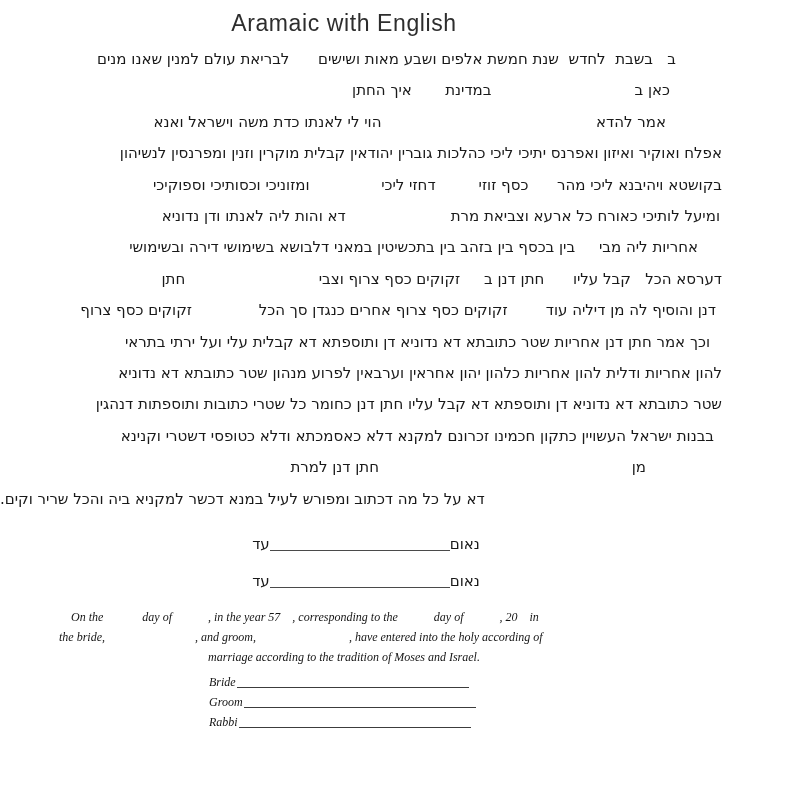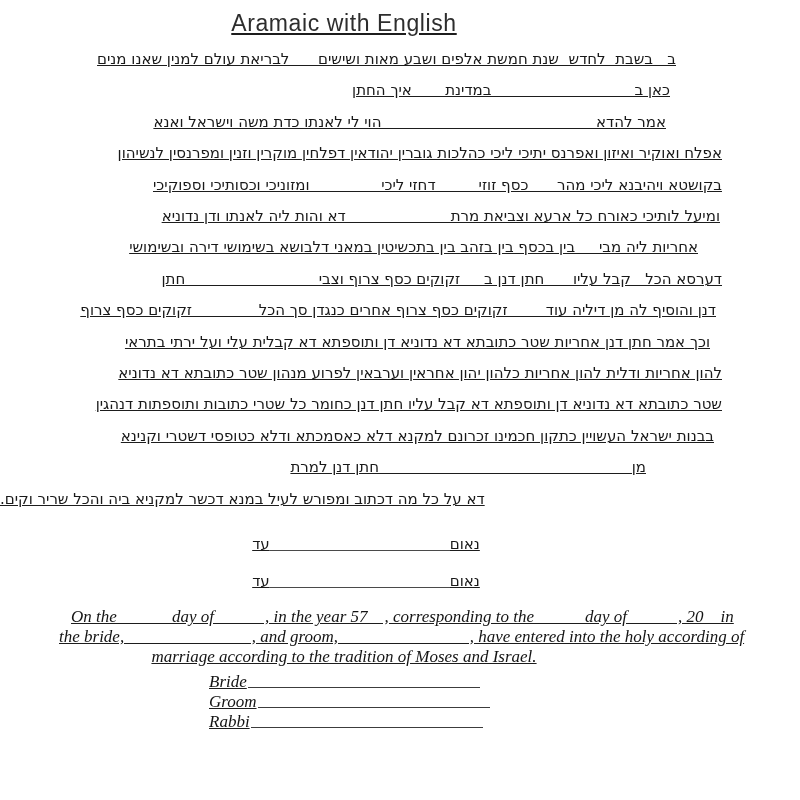--- a/index.html
+++ b/index.html
@@ -4,21 +4,21 @@
 <style>
   * { box-sizing: border-box; }
   html, body { margin: 0; padding: 0; }
   body {
     width: 800px; height: 800px;
     background: #ffffff;
     color: #1d1d1d;
     font-family: "DejaVu Sans", sans-serif;
     overflow: hidden;
   }
-  .page { width: 688px; height: 800px; position: relative; text-decoration: underline; }
+  .page { width: 688px; height: 800px; position: relative; }
 
   .title {
     padding-top: 10px;
     text-align: center;
     font-family: "Liberation Sans", sans-serif;
     font-size: 23px;
     font-weight: 400;
     letter-spacing: 0.6px;
     color: #2d2d2d;
   }
@@ -54,21 +54,21 @@
     border-bottom: 1.4px solid #4a4a4a;
     align-self: flex-end;
     margin-bottom: 3px;
   }
 
   .english {
     width: 570px;
     margin: 16px auto 0;
     font-family: "Liberation Serif", serif;
     font-style: italic;
-    font-size: 17px;
+    font-size: 12px;
     color: #141414;
   }
   .eng-line { line-height: 20px; white-space: pre; }
   .eng-line.l1 { padding-left: 12px; }
   .eng-line.center { text-align: center; white-space: normal; }
 
   .fields { margin-top: 4px; padding-left: 150px; }
   .field-row { display: flex; align-items: flex-end; height: 20px; }
   .field-label { line-height: 18px; }
   .field-line {
@@ -82,21 +82,21 @@
 <body>
 
 <div class="page">
 
   <div class="title">Aramaic with English</div>
 
   <div class="hebrew">
     <div class="heb-line" style="padding-right:46px">ב   בשבת  לחדש  שנת חמשת אלפים ושבע מאות ושישים      לבריאת עולם למנין שאנו מנים</div>
     <div class="heb-line" style="padding-right:52px">כאן ב                              במדינת       איך החתן</div>
     <div class="heb-line" style="padding-right:56px">אמר להדא                                             הוי לי לאנתו כדת משה וישראל ואנא</div>
-    <div class="heb-line">אפלח ואוקיר ואיזון ואפרנס יתיכי ליכי כהלכות גוברין יהודאין דפלחין מוקרין וזנין ומפרנסין לנשיהון</div>
+    <div class="heb-line">אפלח ואוקיר ואיזון ואפרנס יתיכי ליכי כהלכות גוברין יהודאין קבלית מוקרין וזנין ומפרנסין לנשיהון</div>
     <div class="heb-line">בקושטא ויהיבנא ליכי מהר      כסף זוזי         דחזי ליכי               ומזוניכי וכסותיכי וספוקיכי</div>
     <div class="heb-line" style="padding-right:2px">ומיעל לותיכי כאורח כל ארעא וצביאת מרת                      דא והות ליה לאנתו ודן נדוניא</div>
     <div class="heb-line" style="padding-right:24px">אחריות ליה מבי     בין בכסף בין בזהב בין בתכשיטין במאני דלבושא בשימושי דירה ובשימושי</div>
     <div class="heb-line">דערסא הכל   קבל עליו      חתן דנן ב     זקוקים כסף צרוף וצבי                            חתן</div>
     <div class="heb-line" style="padding-right:6px">דנן והוסיף לה מן דיליה עוד        זקוקים כסף צרוף אחרים כנגדן סך הכל              זקוקים כסף צרוף</div>
     <div class="heb-line" style="padding-right:12px">וכך אמר חתן דנן אחריות שטר כתובתא דא נדוניא דן ותוספתא דא קבלית עלי ועל ירתי בתראי</div>
     <div class="heb-line">להון אחריות ודלית להון אחריות כלהון יהון אחראין וערבאין לפרוע מנהון שטר כתובתא דא נדוניא</div>
     <div class="heb-line">שטר כתובתא דא נדוניא דן ותוספתא דא קבל עליו חתן דנן כחומר כל שטרי כתובות ותוספתות דנהגין</div>
     <div class="heb-line" style="padding-right:8px">בבנות ישראל העשויין כתקון חכמינו זכרונם למקנא דלא כאסמכתא ודלא כטופסי דשטרי וקנינא</div>
     <div class="heb-line" style="padding-right:76px">מן                                                     חתן דנן למרת</div>

